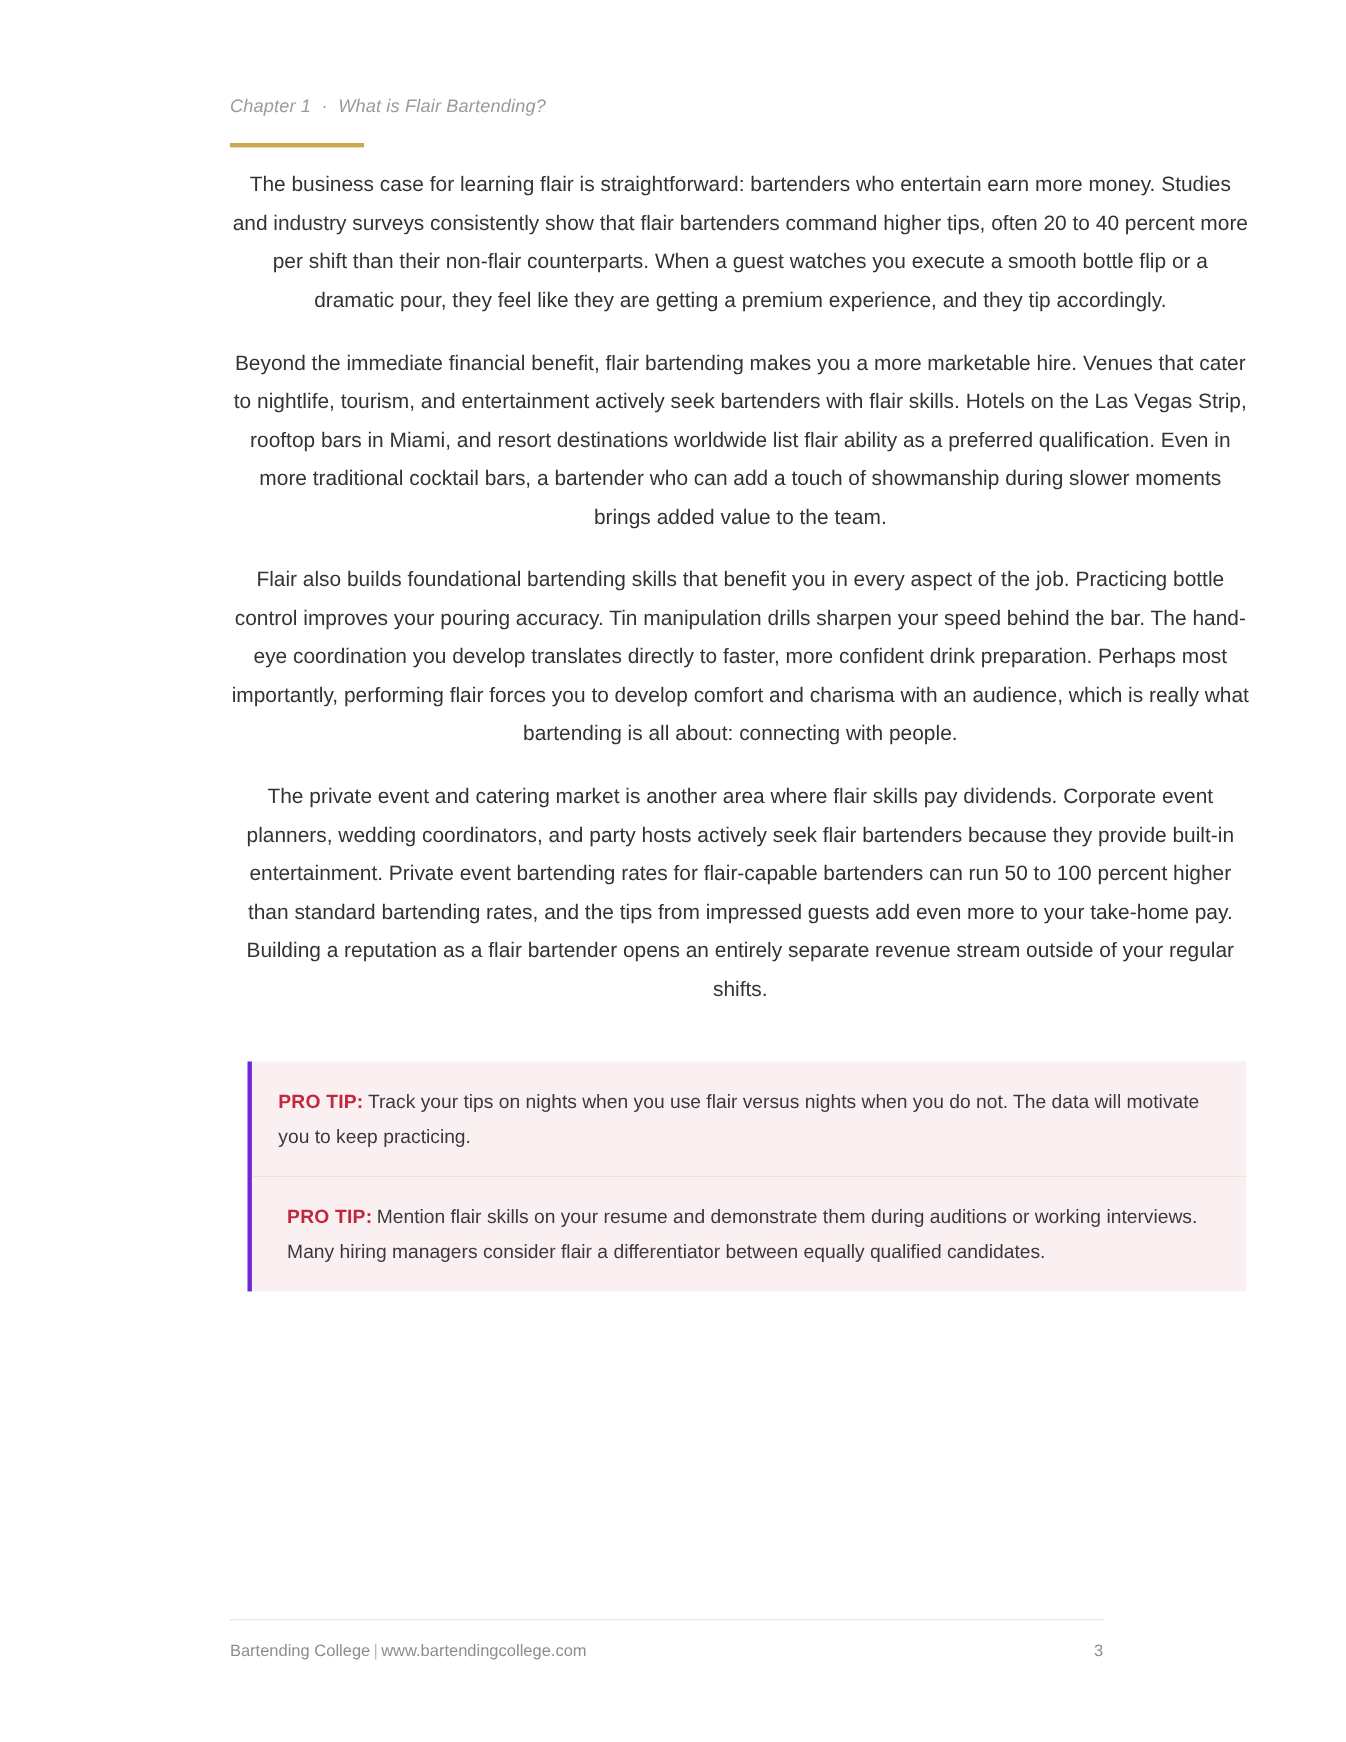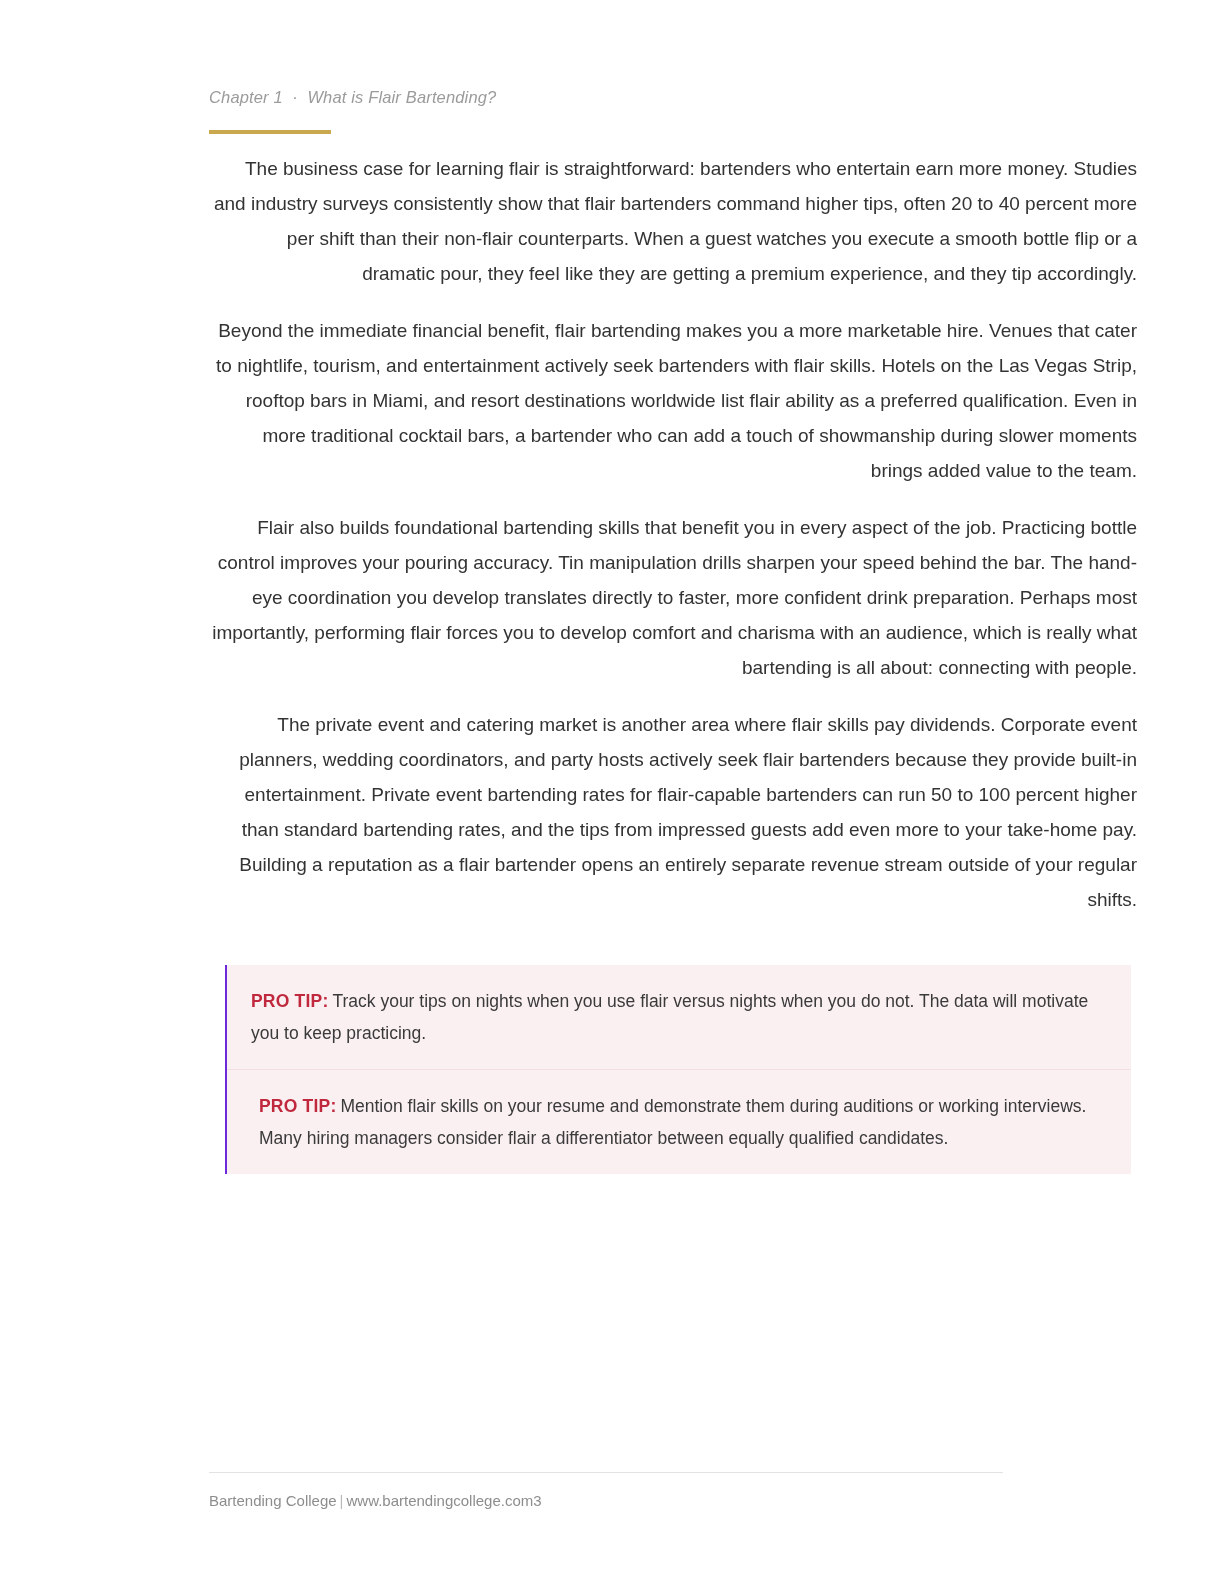--- a/index.html
+++ b/index.html
@@ -56,32 +56,32 @@
 
   
   .body-copy {
     margin-top: 17px;
   }
   .body-copy p {
     font-size: 19px;
     line-height: 35px;
     color: #333333;
     margin: 0 0 22px 0;
-    text-align: right;
+    text-align: center;
   }
   .body-copy p:last-child {
     margin-bottom: 0;
   }
 
   
   .callouts {
     margin-top: 48px;
     margin-left: 16px;
     width: 904px;
-    border-left: 2px solid #6d28d9;
+    border-left: 4px solid #6d28d9;
     background: #fbf0f1;
   }
   .callout {
     padding: 20px 26px 20px 24px;
     box-sizing: border-box;
   }
   .callout + .callout {
     border-top: 1px solid #f2dfe1;
     padding-left: 32px;
   }
@@ -101,20 +101,21 @@
   
   .footer {
     position: absolute;
     left: 142px;
     right: 154px;
     top: 1472px;
     border-top: 1px solid #e2e2e2;
     padding-top: 19px;
     display: flex;
     align-items: baseline;
+    justify-content: space-between;
     font-size: 15px;
     color: #8d8d8d;
   }
   .footer-left {
     white-space: pre;
   }
   .footer-sep {
     color: #b9b9b9;
     padding: 0 3px;
   }

